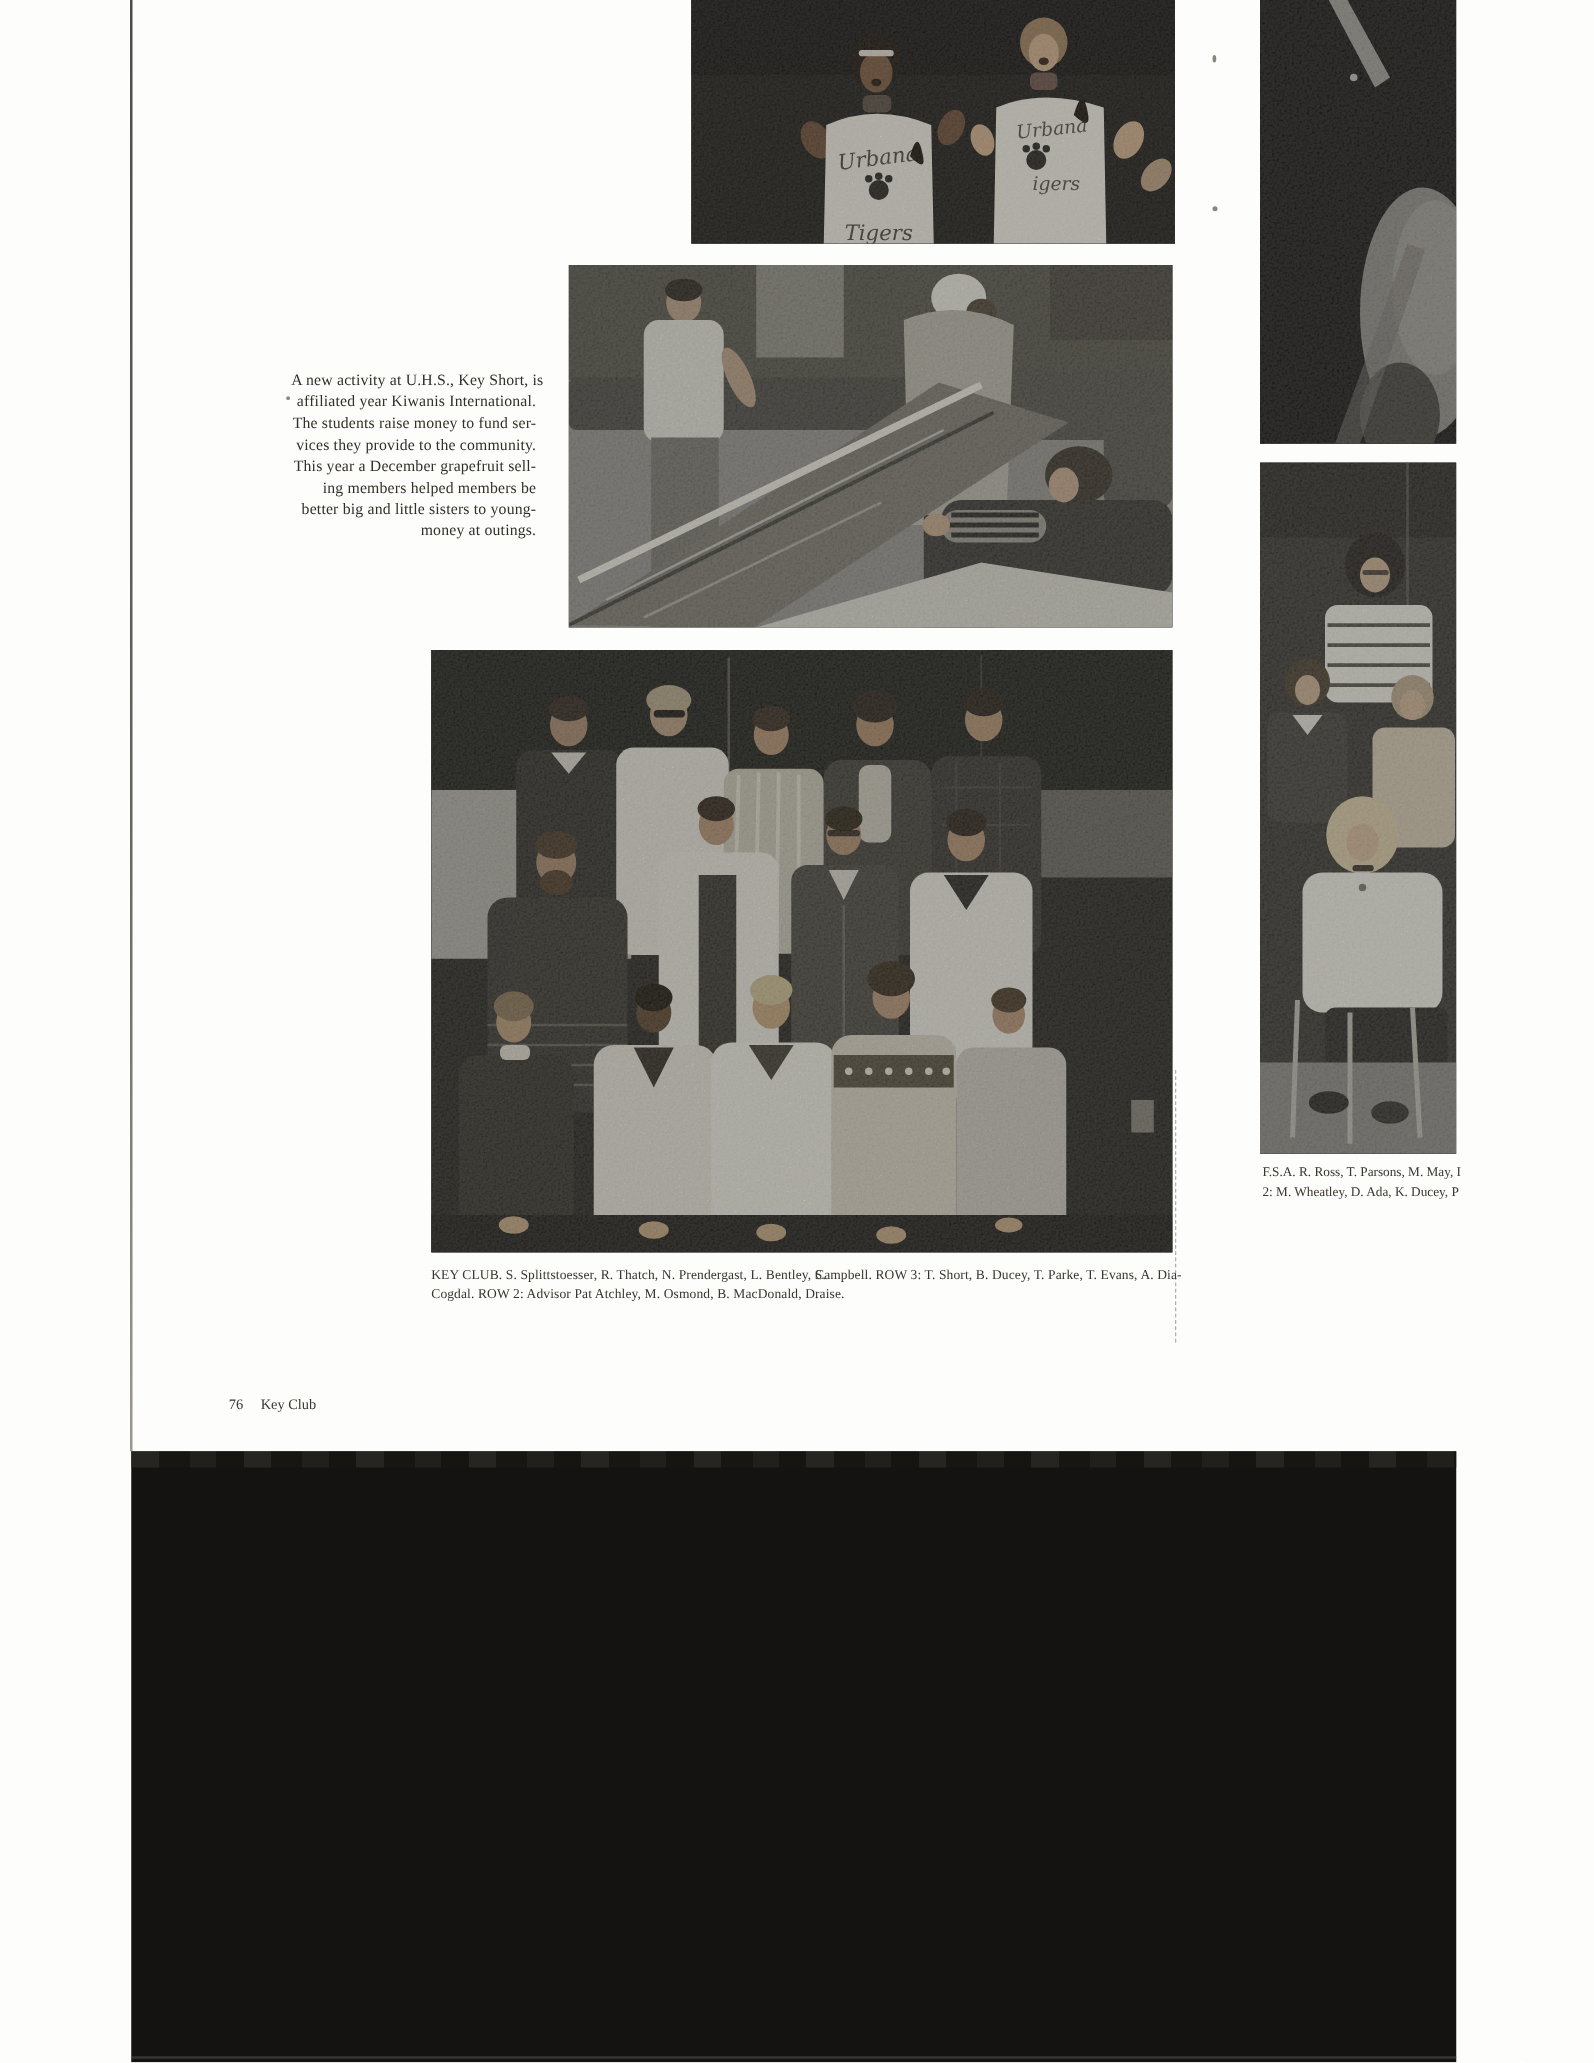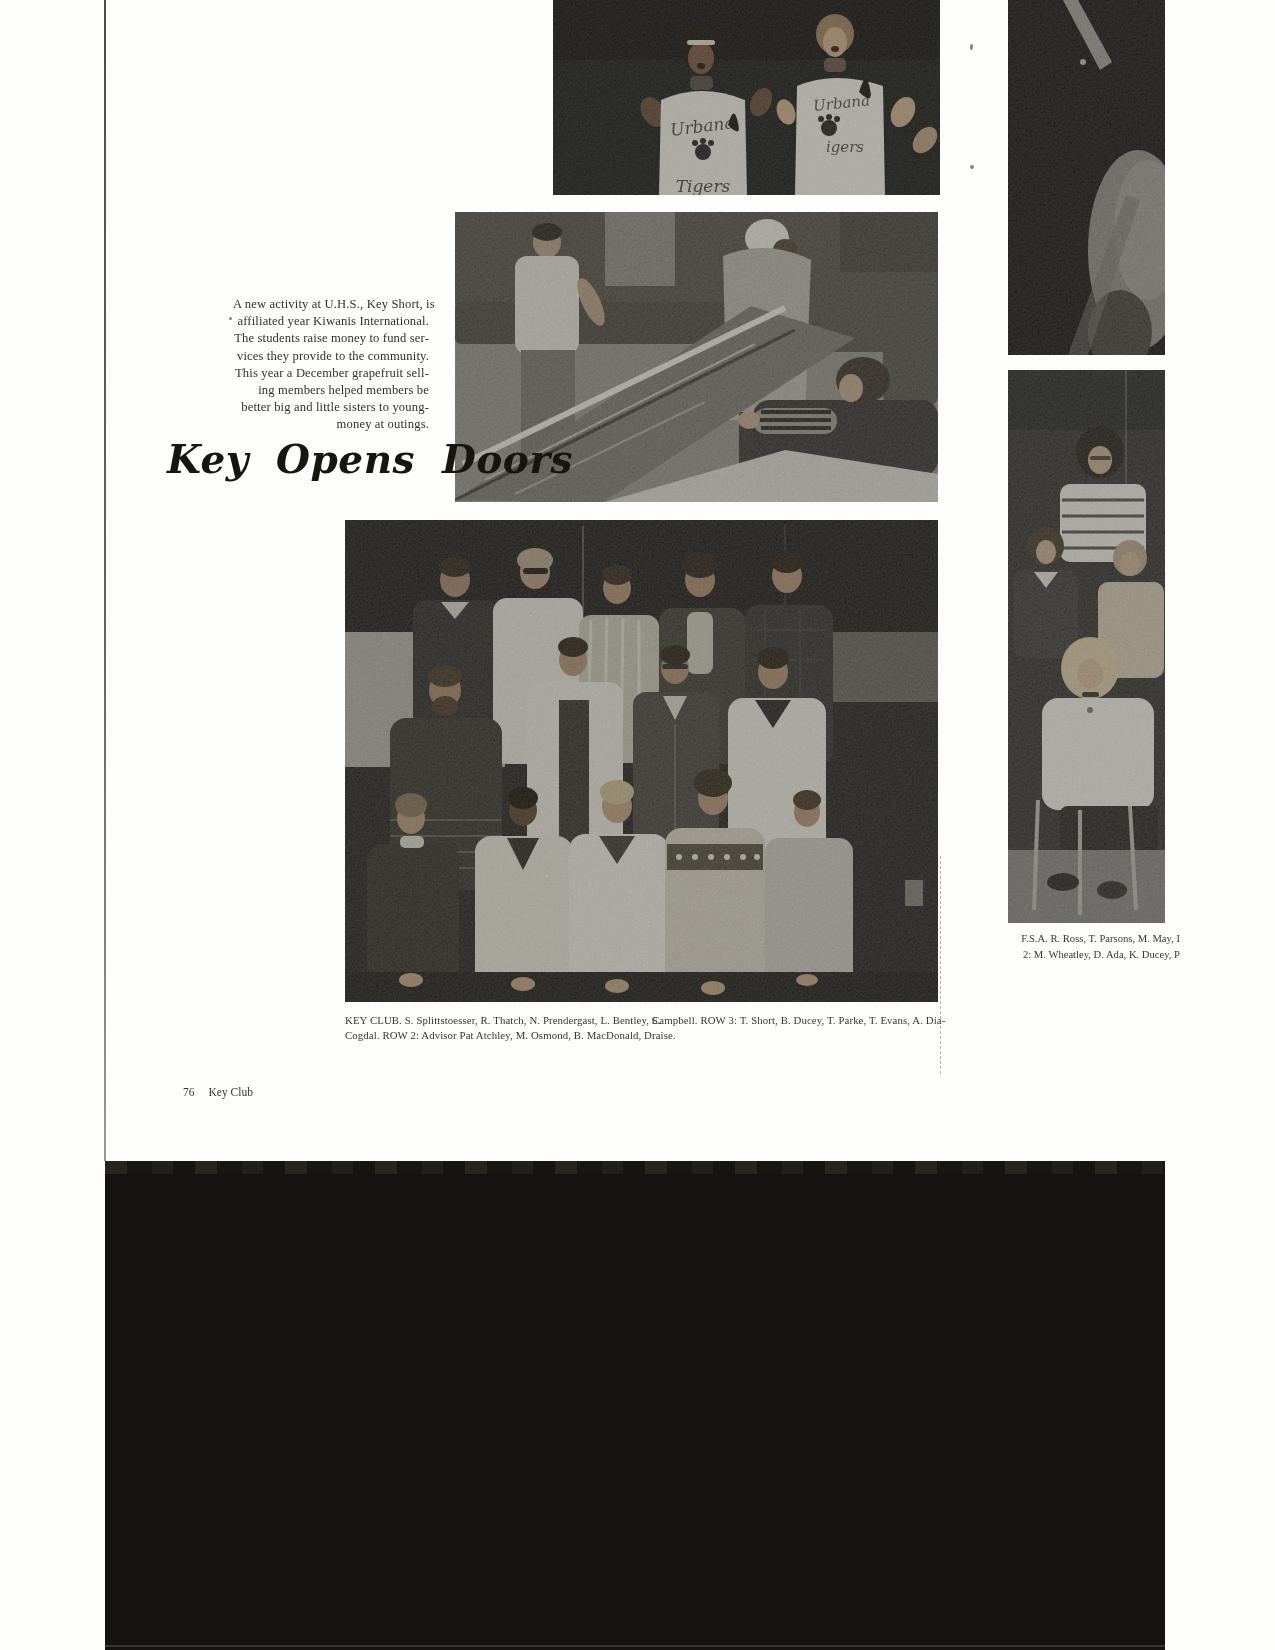--- a/index.html
+++ b/index.html
@@ -11,22 +11,22 @@
         background:linear-gradient(to bottom,#2f2d29 0%,#4a4742 55%,#8a867e 100%);opacity:.85;}
   .intro{position:absolute;left:233px;top:296px;width:196px;text-align:right;
         font-size:12.6px;line-height:17.2px;color:#343028;letter-spacing:.15px;}
   .intro div{white-space:nowrap;}
   .main-title{position:absolute;left:167px;top:436px;font-family:"DejaVu Serif","Liberation Serif",serif;
         font-style:italic;font-weight:bold;font-size:39px;letter-spacing:.5px;word-spacing:13px;color:#17150f;}
   .caption{position:absolute;font-size:10.8px;line-height:15.2px;color:#3a362e;letter-spacing:.1px;}
   .caption div{white-space:nowrap;}
   .fsa-caption{position:absolute;left:1010px;top:931px;width:170px;font-size:10.6px;line-height:15.6px;
         color:#3a362e;overflow:hidden;}
-  .fsa-caption div{white-space:nowrap;text-align:right;}
-  .footer{position:absolute;left:183px;top:1086px;font-size:11.5px;color:#3a372f;}
+  .fsa-caption div{white-space:nowrap;}
+  .footer{position:absolute;left:183px;top:1118px;font-size:11.5px;color:#3a372f;}
   .footer .sec{margin-left:14px;}
   .black-block{position:absolute;left:105px;top:1161px;width:1060px;height:489px;background:#141311;}
   .black-block .top-strip{position:absolute;left:0;top:0;width:100%;height:13px;opacity:.75;
         background:repeating-linear-gradient(90deg,#2e2b26 0 22px,#191713 22px 47px,#262420 47px 68px,#171512 68px 90px);}
   .black-block .bottom-line{position:absolute;left:0;bottom:3px;width:100%;height:2px;background:#55524a;opacity:.55;}
   .scan-dash{position:absolute;left:940px;top:856px;width:0;height:218px;
         border-left:1px dashed rgba(70,68,60,.42);}
   .speck{position:absolute;border-radius:50%;background:#8a867c;}
 </style>
 </head>
@@ -173,21 +173,20 @@
     <div>vices they provide to the community.</div>
     <div>This year a December grapefruit sell-</div>
     <div>ing members helped members be</div>
     <div>better big and little sisters to young-</div>
     <div>money at outings.</div>
   </div>
   <div class="speck" style="left:229px;top:317px;width:3px;height:3px;"></div>
   <div class="speck" style="left:970px;top:44px;width:3px;height:6px;"></div>
   <div class="speck" style="left:970px;top:165px;width:4px;height:4px;"></div>
 
-  <div class="main-title">Key Opens Doors</div>
 
   <div class="photo" style="left:345px;top:520px;width:593px;height:482px;">
     <svg viewBox="0 0 593 482" preserveAspectRatio="none">
       <defs>
         <filter id="n3">
             <feTurbulence type="fractalNoise" baseFrequency="0.8" numOctaves="3" stitchTiles="stitch"></feTurbulence>
           <feColorMatrix type="matrix" values="0 0 0 0 0  0 0 0 0 0  0 0 0 0 0  0.9 0.9 0.9 0 0"></feColorMatrix>
           </filter>
         <filter id="w3">
             <feTurbulence type="fractalNoise" baseFrequency="0.55" numOctaves="2" stitchTiles="stitch"></feTurbulence>

